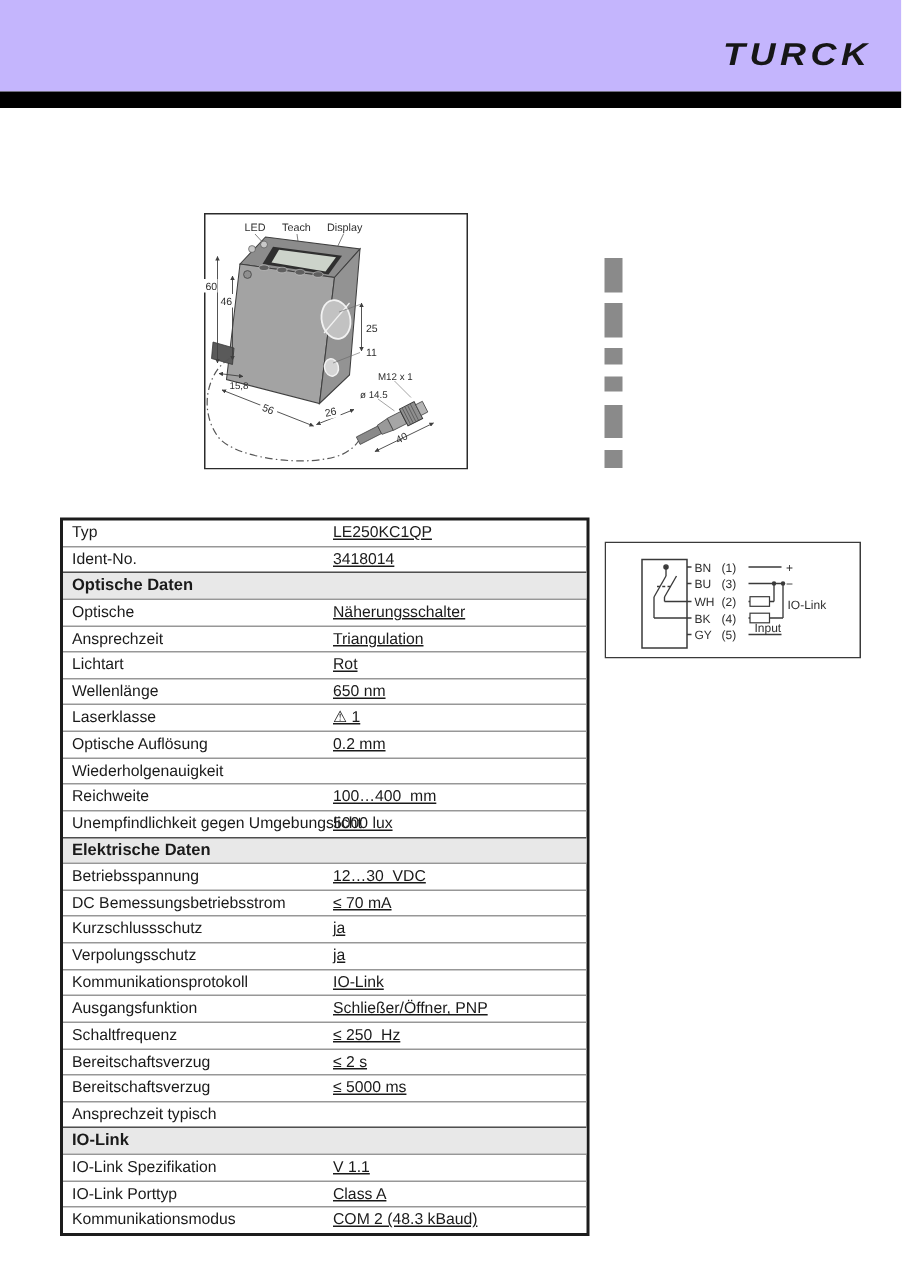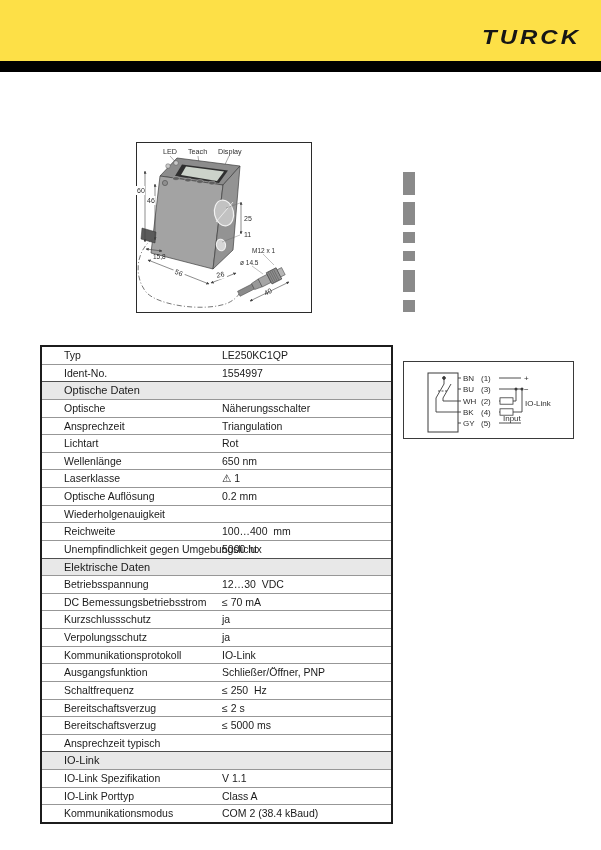--- a/index.html
+++ b/index.html
@@ -1,20 +1,20 @@
 <!DOCTYPE html>
 <html><head>
 <meta charset="utf-8">
 <style>
   html,body{margin:0;padding:0;background:#fff;}
   .page{position:relative;width:601px;height:850px;background:#ffffff;overflow:hidden;
         font-family:"Liberation Sans",sans-serif;color:#1a1a1a;}
 
   
-  .header{position:absolute;left:0;top:0;width:601px;height:61px;background:#fde047;}
+  .header{position:absolute;left:0;top:0;width:601px;height:61px;background:#c4b5fd;}
   .logo{position:absolute;right:20px;top:23px;font-weight:bold;font-style:italic;
         font-size:24px;letter-spacing:3px;color:#161616;transform:scaleY(0.88);}
   .blackbar{position:absolute;left:0;top:61px;width:601px;height:11px;background:#000;}
 
   
   .drawing-box{position:absolute;left:136px;top:142px;width:212px;height:171px;}
   .drawing-box svg{display:block;}
   svg text{font-family:"Liberation Sans",sans-serif;fill:#2e2e2e;}
 
   
@@ -23,24 +23,24 @@
 
   
   .wiring-box{position:absolute;left:403px;top:361px;width:161px;height:78px;}
 
   
   .spec-table{position:absolute;left:40px;top:345px;width:353px;border:2px solid #1c1c1c;
               background:#fff;box-sizing:border-box;}
   .trow{display:flex;height:16.63px;align-items:center;border-top:1px solid #979797;
         font-size:10.5px;line-height:16.6px;}
   .trow:first-child{border-top:none;}
-  .trow.section{background:#e8e8e8;border-top:1px solid #4f4f4f;font-size:11px;}
-  .tlabel{width:180px;padding-left:22px;box-sizing:border-box;white-space:nowrap;flex:none;}
+  .trow.section{background:#e8e8e8;border-top:1px solid #4f4f4f;font-size:11px;font-weight:bold;}
+  .tlabel{width:180px;padding-left:6px;box-sizing:border-box;white-space:nowrap;flex:none;}
   .trow.section .tlabel{width:auto;}
-  .tvalue{flex:1;white-space:pre;}
+  .tvalue{flex:1;white-space:pre;text-decoration:underline;}
 </style>
 </head>
 <body>
 
 <div class="page">
 
   <div class="header">
     <div class="logo">TURCK</div>
   </div>
   <div class="blackbar"></div>
@@ -214,21 +214,21 @@
     </svg>
   </div>
 
   <div class="spec-table">
       <div class="trow">
         <div class="tlabel">Typ</div>
         <div class="tvalue">LE250KC1QP</div>
       </div>
       <div class="trow">
         <div class="tlabel">Ident-No.</div>
-        <div class="tvalue">1554997</div>
+        <div class="tvalue">3418014</div>
       </div>
       <div class="trow section">
         <div class="tlabel">Optische Daten</div>
       </div>
       <div class="trow">
         <div class="tlabel">Optische</div>
         <div class="tvalue">Näherungsschalter</div>
       </div>
       <div class="trow">
         <div class="tlabel">Ansprechzeit</div>
@@ -309,17 +309,17 @@
       <div class="trow">
         <div class="tlabel">IO-Link Spezifikation</div>
         <div class="tvalue">V 1.1</div>
       </div>
       <div class="trow">
         <div class="tlabel">IO-Link Porttyp</div>
         <div class="tvalue">Class A</div>
       </div>
       <div class="trow">
         <div class="tlabel">Kommunikationsmodus</div>
-        <div class="tvalue">COM 2 (38.4 kBaud)</div>
+        <div class="tvalue">COM 2 (48.3 kBaud)</div>
       </div>
     </div>
 
 </div>
 
 </body></html>

